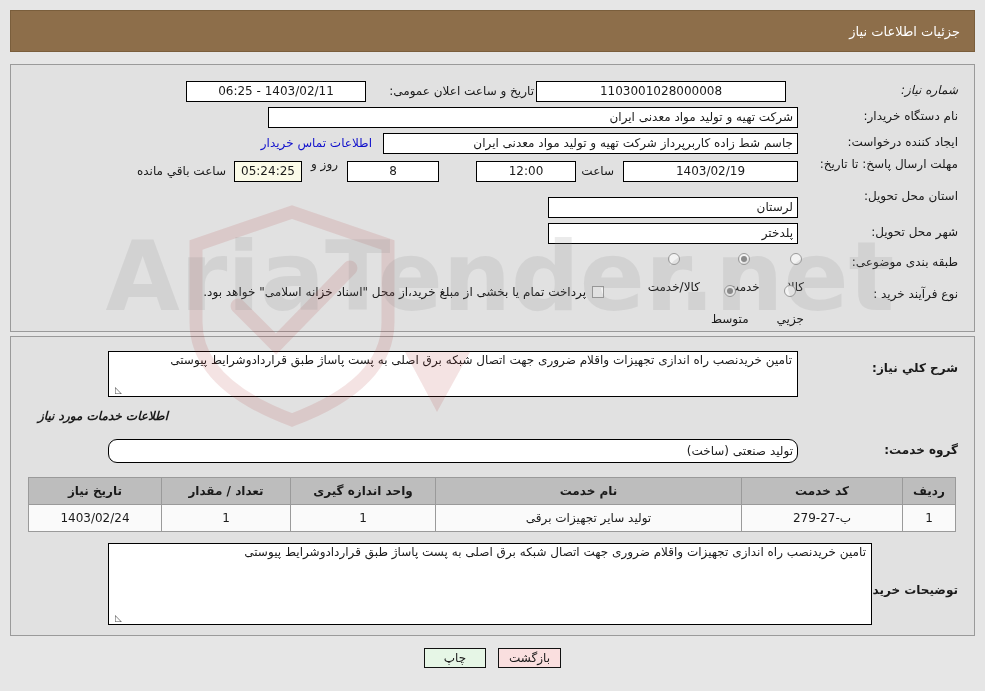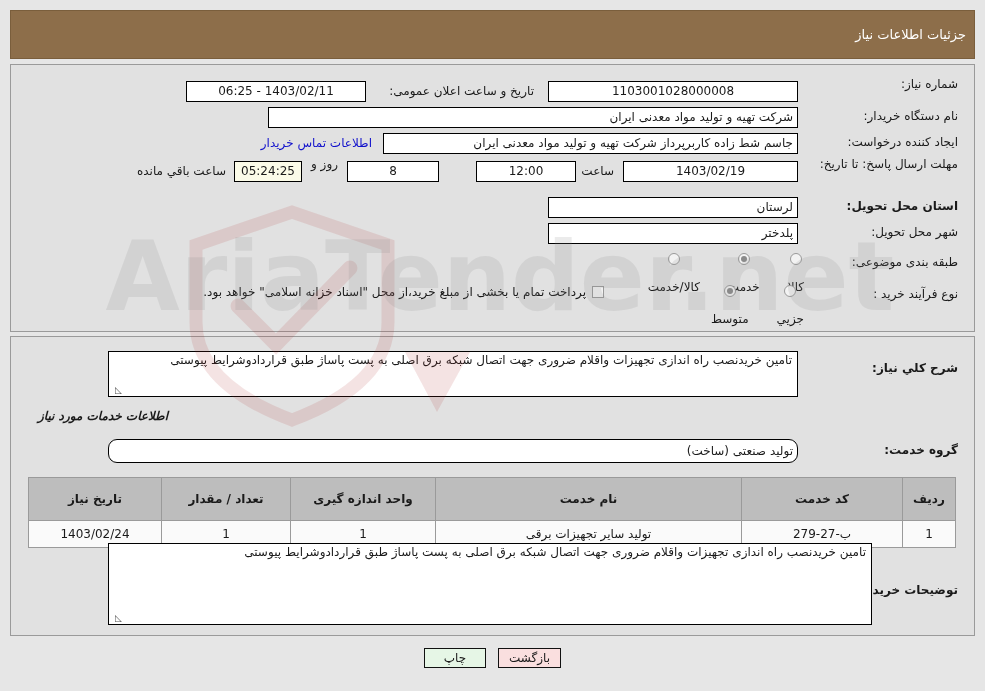--- a/index.html
+++ b/index.html
@@ -28,28 +28,28 @@
     z-index: 5;
     opacity: 1;
   }
 
   
   .header-bar {
     position: absolute;
     left: 10px;
     top: 10px;
     width: 965px;
-    height: 49px;
+    height: 42px;
     background: #8d6e4a;
     border: 1px solid #7a5e3c;
     box-sizing: border-box;
     display: flex;
     align-items: center;
     justify-content: flex-start;
-    padding-right: 8px;
+    padding-right: 14px;
   }
   .header-title {
     color: #ffffff;
     font-size: 13px;
     letter-spacing: 0;
   }
 
   
   .panel {
     position: absolute;
@@ -190,21 +190,21 @@
     direction: rtl;
   }
   .grid th {
     background: #bdbdbd;
     border: 1px solid #9a9a9a;
     font-weight: bold;
     font-size: 12px;
     height: 26px;
     color: #1a1a1a;
     text-align: center;
-    padding: 8px 4px;
+    padding: 0 4px;
   }
   .grid td {
     background: #fafafa;
     border: 1px solid #9a9a9a;
     height: 26px;
     text-align: center;
     color: #1a1a1a;
     padding: 0 4px;
   }
 
@@ -235,43 +235,43 @@
 </style>
 </head>
 <body>
 
 <div class="header-bar">
   <span class="header-title">جزئیات اطلاعات نیاز</span>
 </div>
 
 <div class="panel" id="panel-top">
 
-  <div class="rlabel" style="top: 12px;">شماره نیاز:</div>
-  <div class="finput" style="position:absolute; right:176px; top:16px; width:250px;">1103001028000008</div>
+  <div class="rlabel" style="top: 18px; font-style: italic;">شماره نیاز:</div>
+  <div class="finput" style="position:absolute; right:188px; top:16px; width:250px;">1103001028000008</div>
 
   <div class="flabel" style="position:absolute; right:440px; top:19px;">تاریخ و ساعت اعلان عمومی:</div>
   <div class="finput" style="position:absolute; right:608px; top:16px; width:180px;">1403/02/11 - 06:25</div>
 
   <div class="rlabel" style="top: 44px;">نام دستگاه خریدار:</div>
   <div class="finput rtl-right" style="position:absolute; right:176px; top:42px; width:530px;">شرکت تهیه و تولید مواد معدنی ایران</div>
 
   <div class="rlabel" style="top: 70px;">ایجاد کننده درخواست:</div>
   <div class="finput rtl-right" style="position:absolute; right:176px; top:68px; width:415px;">جاسم شط زاده کاربرپرداز شرکت تهیه و تولید مواد معدنی ایران</div>
   <a class="link-text" style="position:absolute; right:602px; top:71px; text-decoration:none;" href="#">اطلاعات تماس خریدار</a>
 
   <div class="rlabel" style="top: 92px; line-height:15px;">مهلت ارسال پاسخ: تا تاریخ:</div>
   <div class="finput" style="position:absolute; right:176px; top:96px; width:175px;">1403/02/19</div>
   <div class="flabel" style="position:absolute; right:360px; top:99px;">ساعت</div>
   <div class="finput" style="position:absolute; right:398px; top:96px; width:100px;">12:00</div>
   <div class="finput" style="position:absolute; right:535px; top:96px; width:92px;">8</div>
   <div class="flabel" style="position:absolute; right:636px; top:92px;">روز و</div>
   <div class="finput cream" style="position:absolute; right:672px; top:96px; width:68px;">05:24:25</div>
   <div class="flabel" style="position:absolute; right:748px; top:99px;">ساعت باقي مانده</div>
 
-  <div class="rlabel" style="top: 134px; font-weight: bold;">استان محل تحویل:</div>
+  <div class="rlabel" style="top: 124px;">استان محل تحویل:</div>
   <div class="finput rtl-right" style="position:absolute; right:176px; top:132px; width:250px;">لرستان</div>
 
   <div class="rlabel" style="top: 160px;">شهر محل تحویل:</div>
   <div class="finput rtl-right" style="position:absolute; right:176px; top:158px; width:250px;">پلدختر</div>
 
   <div class="rlabel" style="top: 190px;">طبقه بندی موضوعی:</div>
   <div class="radio-group" style="right:170px; top:188px;">
     <div class="radio-item">
       <span class="radio"></span>
       <span>کالا</span>

